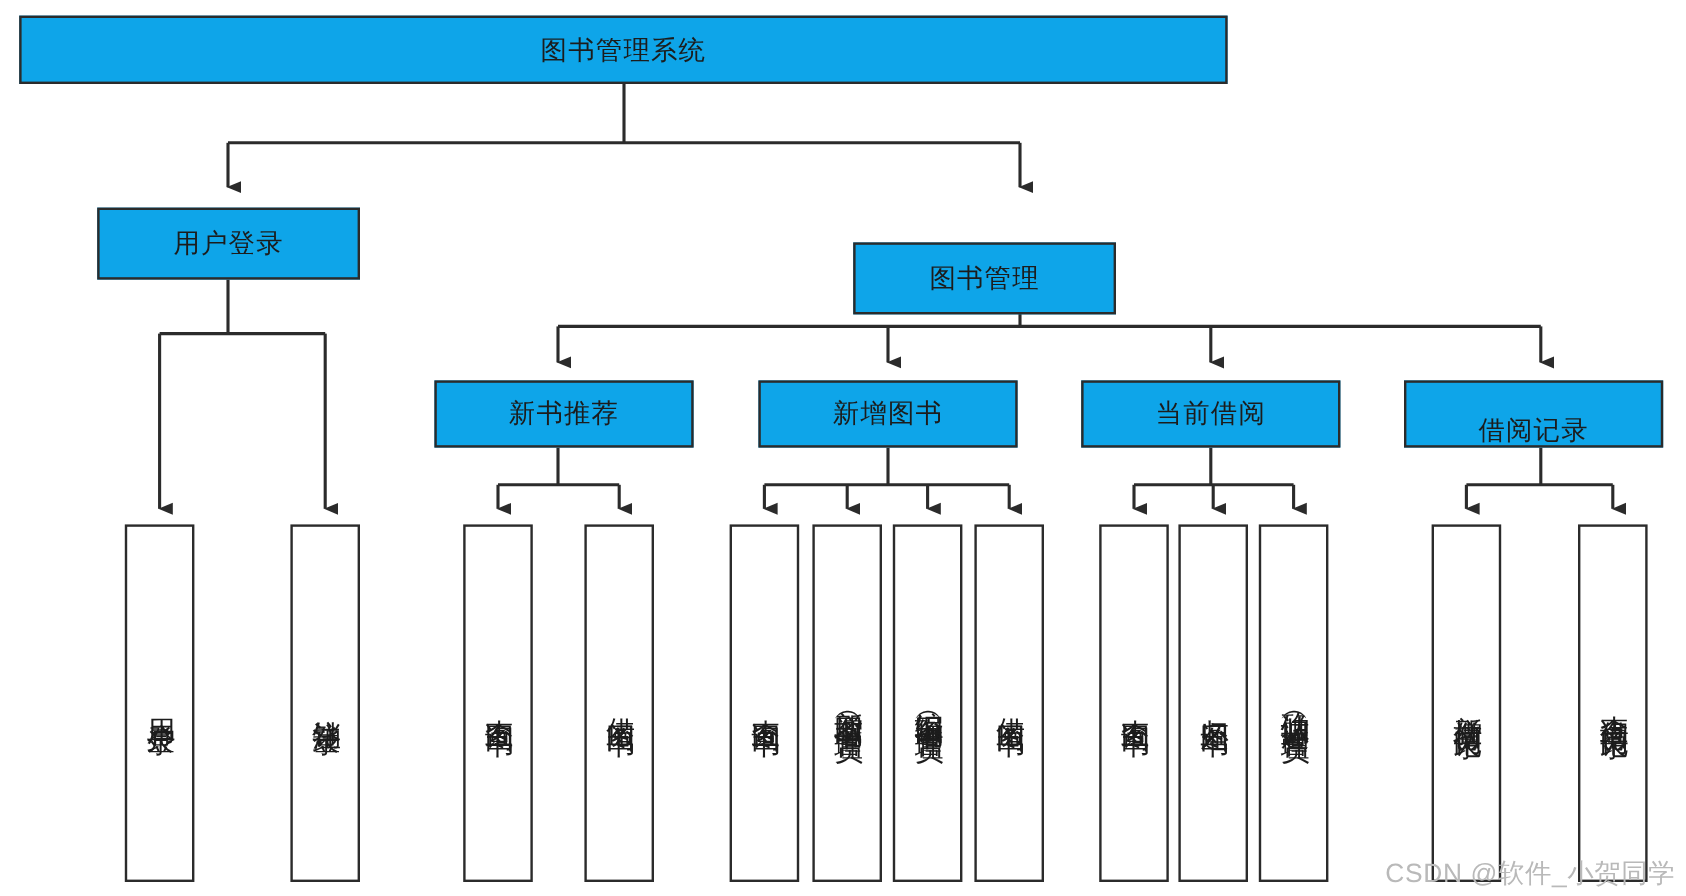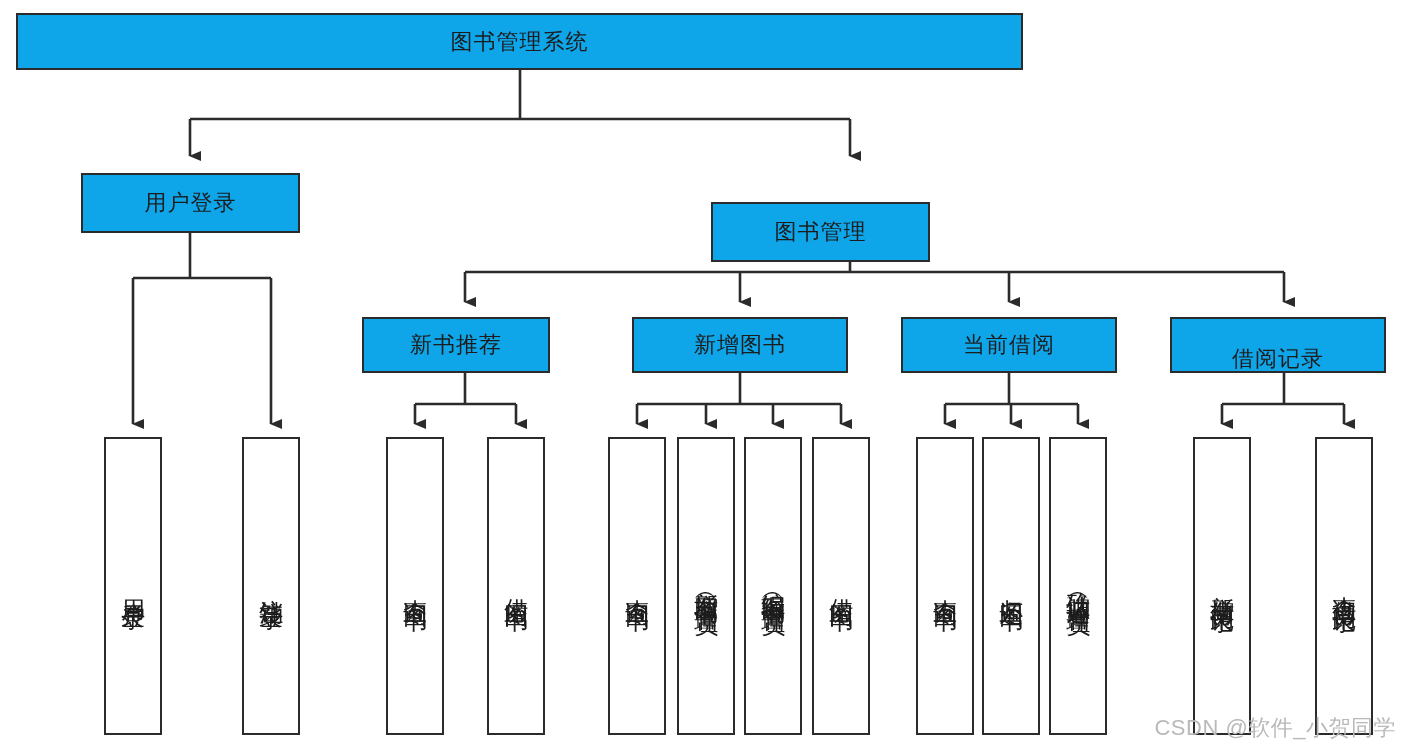--- a/index.html
+++ b/index.html
@@ -118,21 +118,21 @@
     <span class="node-label">图书管理系统</span>
   </div>
 
   <div class="node-box" style="left:81px;top:173px;width:219px;height:60px;">
     <span class="node-label">用户登录</span>
   </div>
   <div class="node-box" style="left:711px;top:173px;width:219px;height:60px;margin-top:29px;">
     <span class="node-label">图书管理</span>
   </div>
 
-  <div class="node-box" style="left:362px;top:317px;width:188px;height:56px;">
+  <div class="node-box" style="left:362px;top:317px;width:216px;height:56px;">
     <span class="node-label">新书推荐</span>
   </div>
   <div class="node-box" style="left:632px;top:317px;width:216px;height:56px;">
     <span class="node-label">新增图书</span>
   </div>
   <div class="node-box" style="left:901px;top:317px;width:216px;height:56px;">
     <span class="node-label">当前借阅</span>
   </div>
   <div class="node-box" style="left:1170px;top:317px;width:216px;height:56px;align-items:flex-end;">
     <span class="node-label">借阅记录</span>

